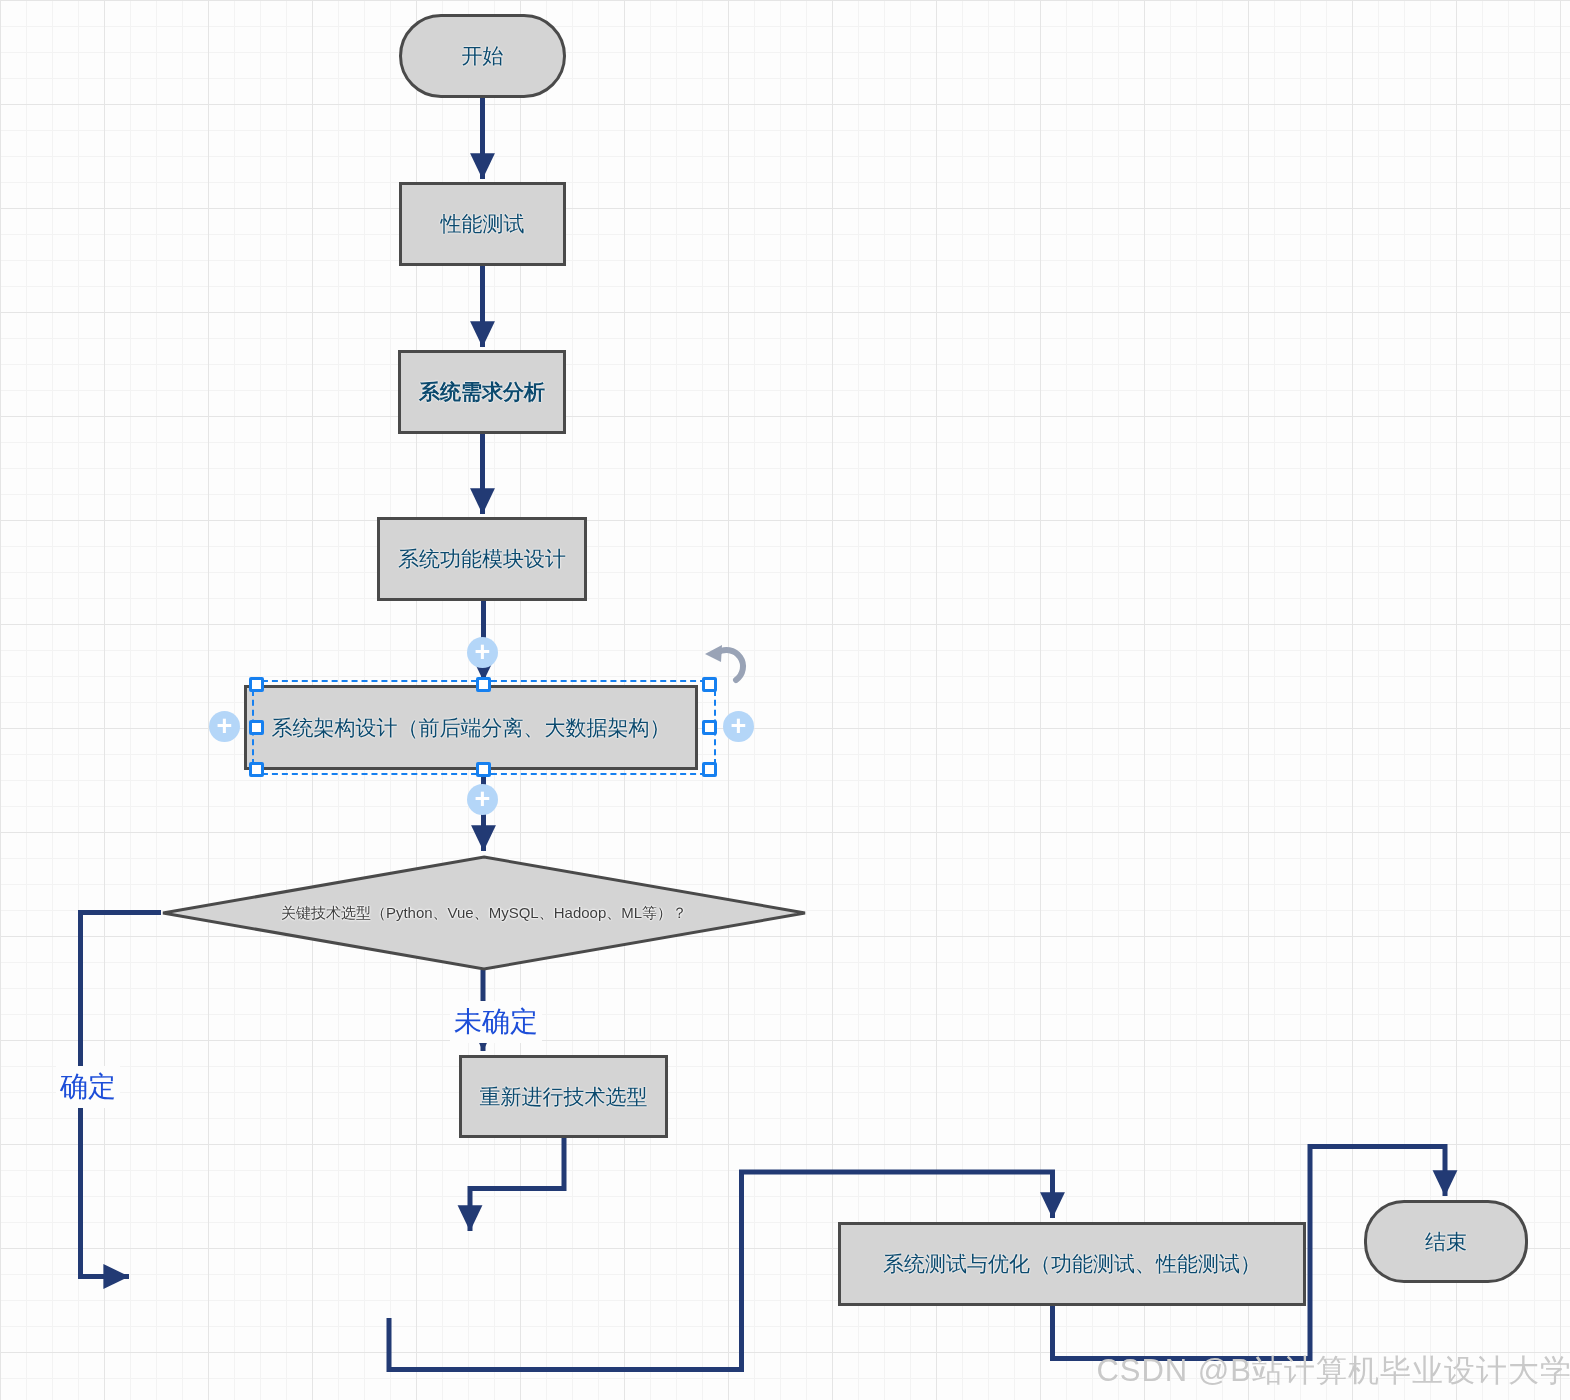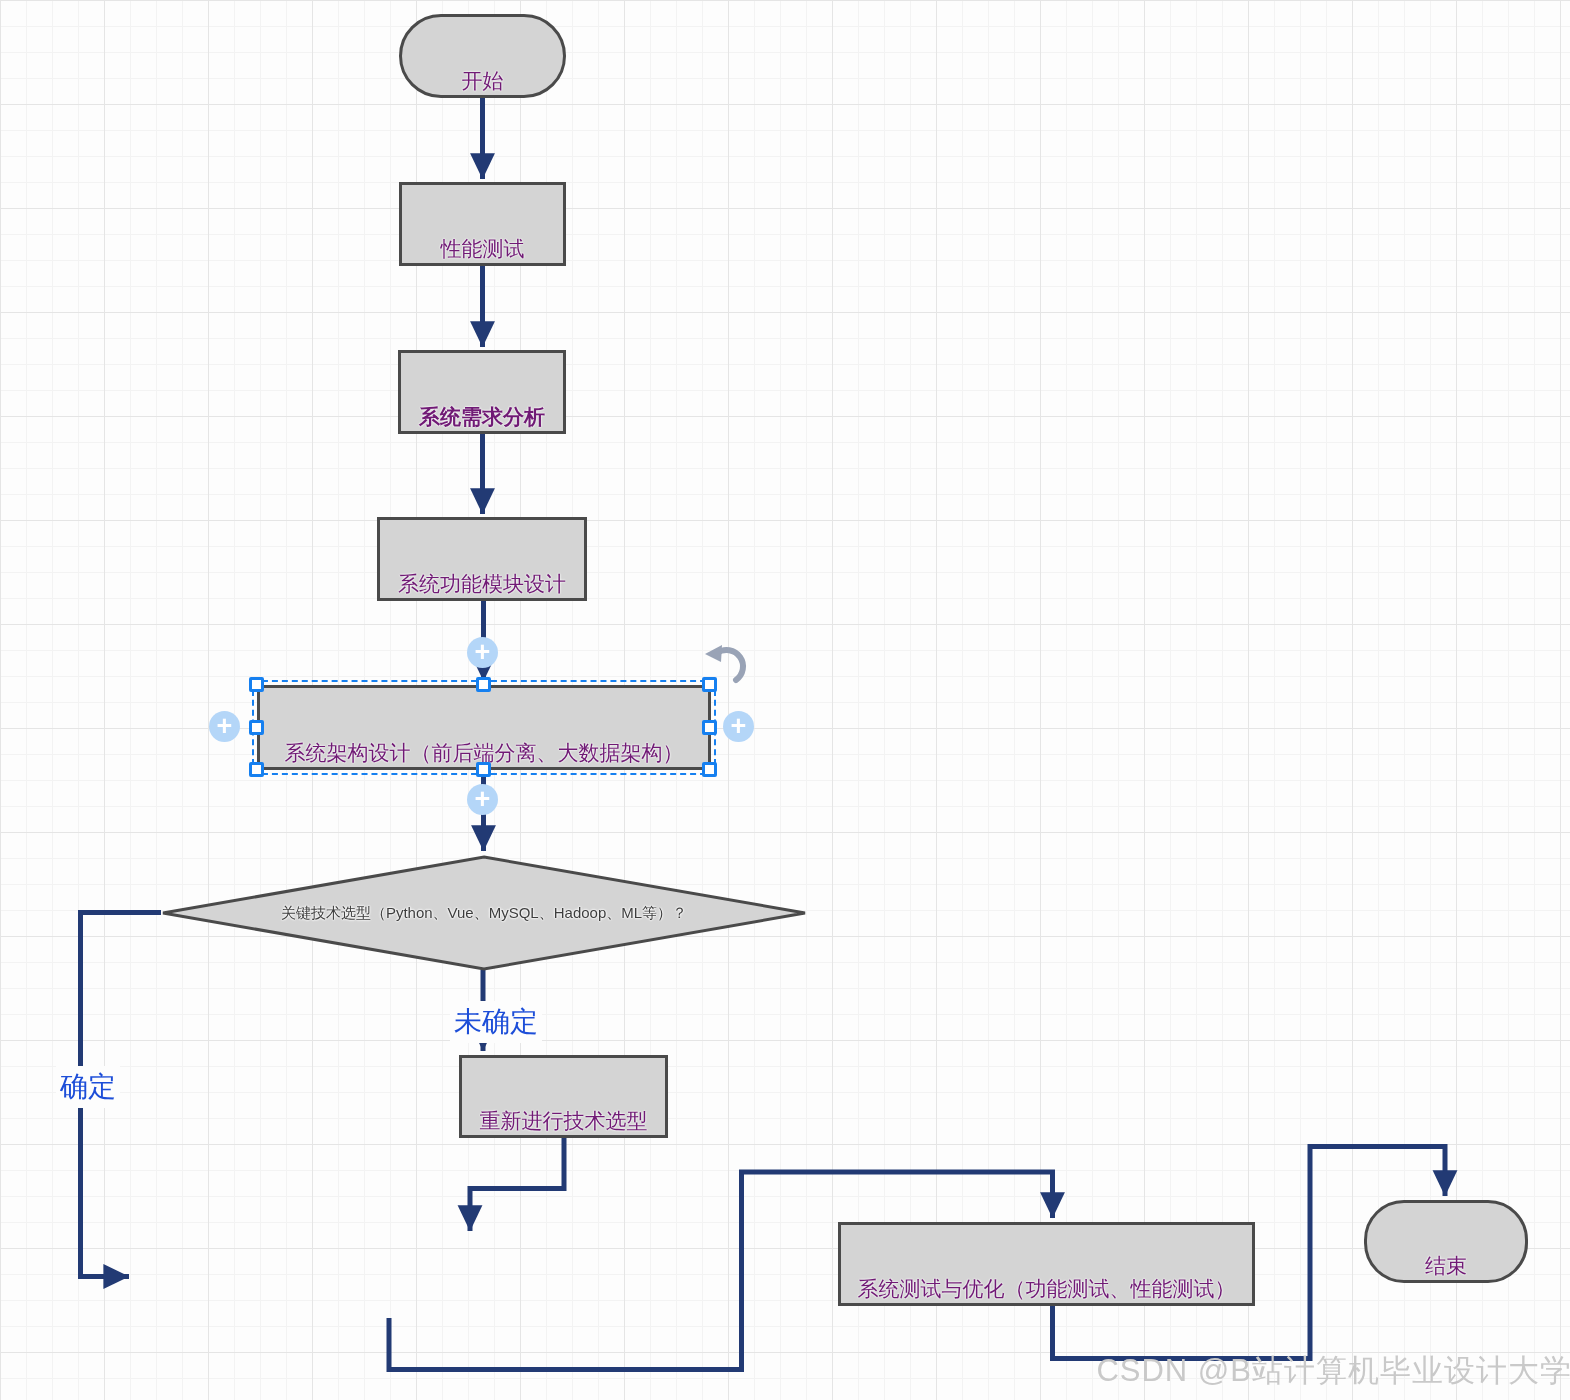--- a/index.html
+++ b/index.html
@@ -12,33 +12,33 @@
       linear-gradient(90deg,#e5e5e5 1px, transparent 1px),
       linear-gradient(#f3f3f3 1px, transparent 1px),
       linear-gradient(90deg,#f3f3f3 1px, transparent 1px);
     background-size:104px 104px,104px 104px,26px 26px,26px 26px;
   }
   svg.wires{position:absolute;left:0;top:0;z-index:1;}
   svg.wires path{fill:none;stroke:#223a74;stroke-width:5;stroke-linejoin:miter;}
   .node{
     position:absolute;z-index:2;box-sizing:border-box;
     background:#d4d4d4;border:3px solid #4a4a4a;
-    display:flex;align-items:flex-end;justify-content:center;
-    font-size:21px;color:#701a75;text-align:center;white-space:nowrap;
+    display:flex;align-items:center;justify-content:center;
+    font-size:21px;color:#0c4a6e;text-align:center;white-space:nowrap;
   }
   .node span{text-shadow:0 0 2px #fff,0 0 2px #fff;}
   .terminator{border-radius:42px;}
   #n0{left:399px;top:14px;width:167px;height:84px;}
   #n1{left:399px;top:182px;width:167px;height:84px;}
   #n2{left:398px;top:350px;width:168px;height:84px;font-weight:bold;}
   #n3{left:377px;top:517px;width:210px;height:84px;}
-  #n4{left:257px;top:685px;width:454px;height:85px;}
+  #n4{left:244px;top:685px;width:454px;height:85px;}
   #n6{left:459px;top:1055px;width:209px;height:83px;}
   #n7{left:133px;top:1235px;width:512px;height:83px;}
-  #n8{left:838px;top:1222px;width:417px;height:84px;}
+  #n8{left:838px;top:1222px;width:468px;height:84px;}
   #n9{left:1364px;top:1200px;width:164px;height:83px;border-radius:40px;}
   
   .diamond{position:absolute;left:161px;top:855px;width:646px;height:116px;z-index:2;}
   .diamond .dlabel{
     position:absolute;left:-12px;top:0;width:670px;height:100%;
     display:flex;align-items:center;justify-content:center;
     font-size:15px;color:#3d3d3d;white-space:nowrap;
     text-shadow:0 0 2px #fff,0 0 2px #fff,0 0 3px #fff;
   }
   

